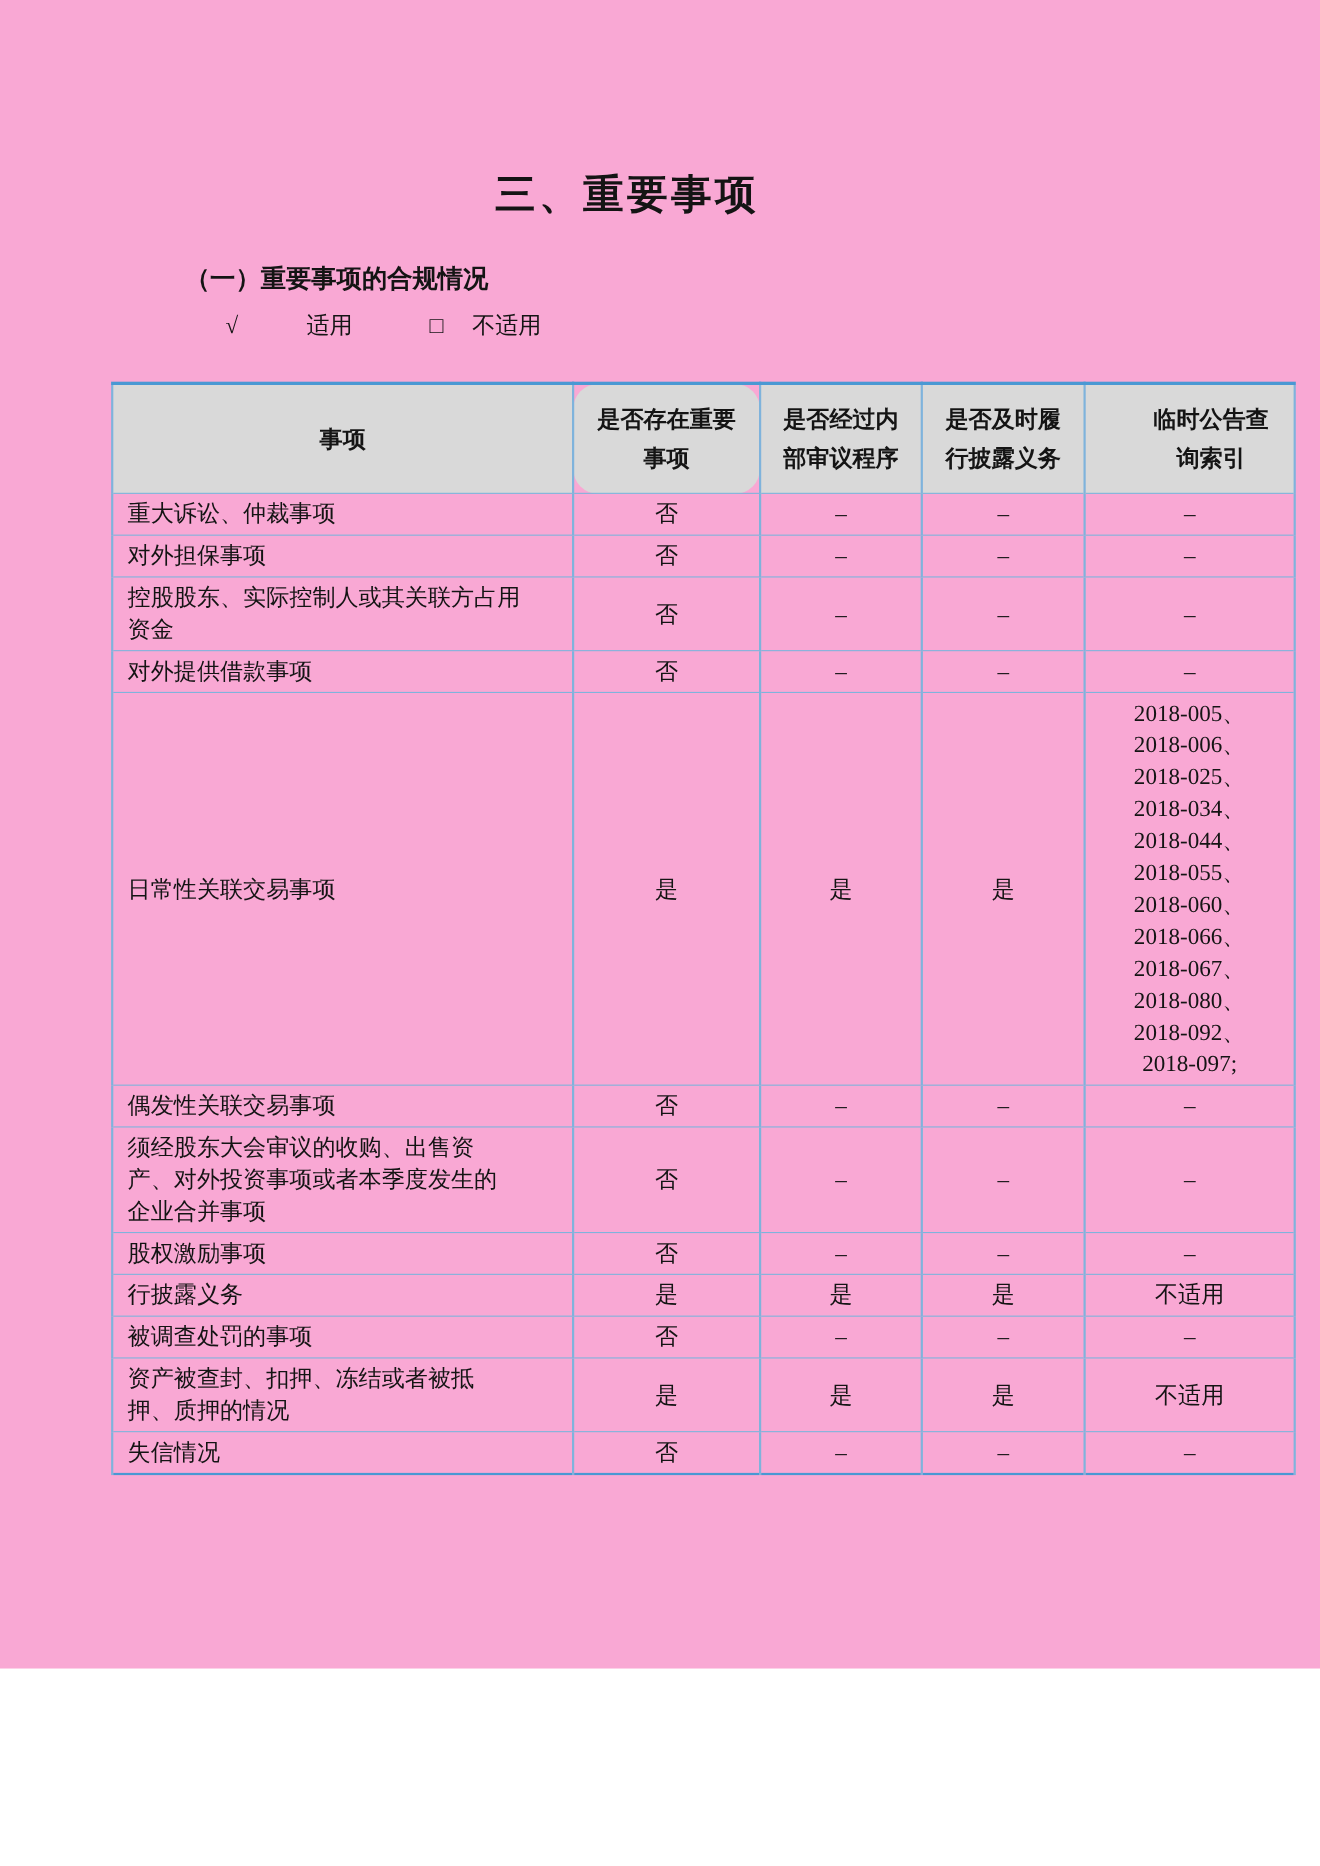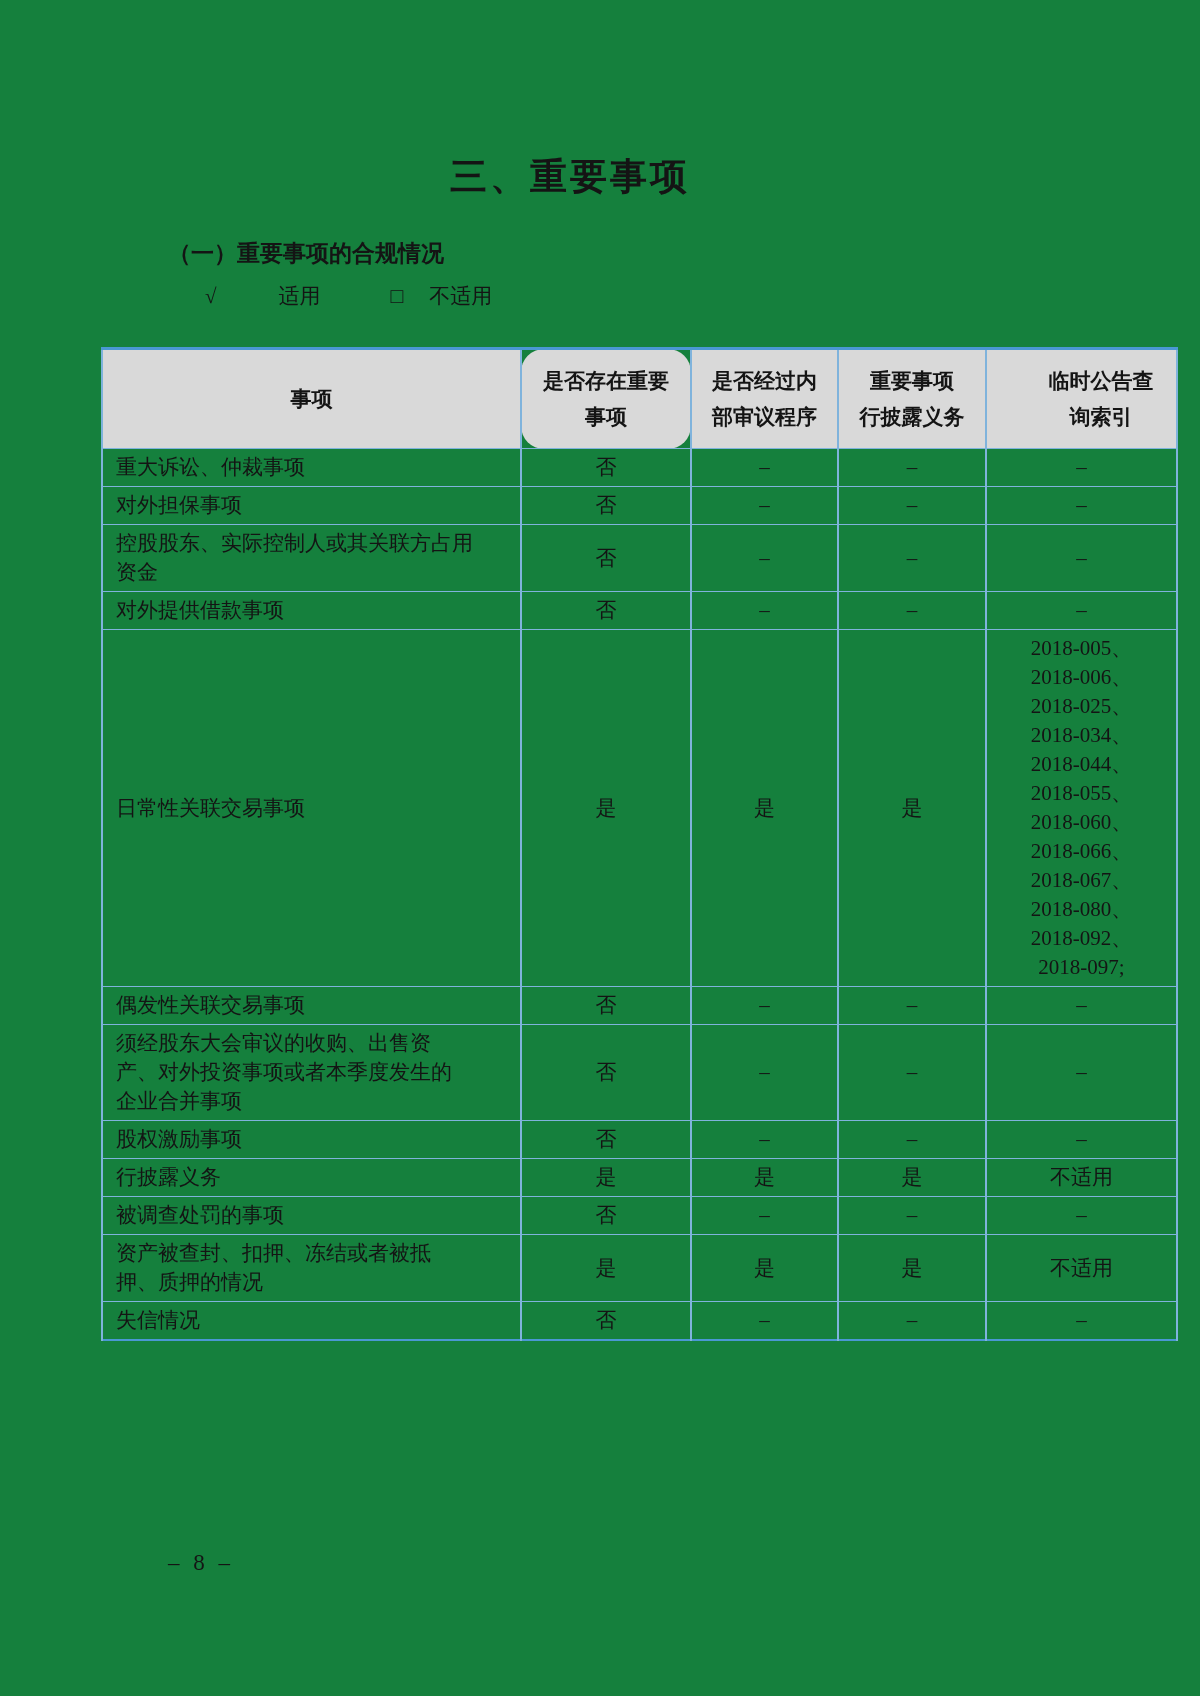--- a/index.html
+++ b/index.html
@@ -5,22 +5,22 @@
   :root{
     --outer:#4a98d3;
     --inner:#7fb3dc;
     --header-bg:#d9d9d9;
     --ink:#141414;
   }
   html,body{margin:0;padding:0;background:#ffffff;}
   .page{
     position:relative;
     width:1200px;
-    height:1696px;
-    background:#15803d;
+    height:1517px;
+    background:#f9a8d4;
     overflow:hidden;
     color:var(--ink);
     font-family:"Liberation Serif","DejaVu Serif",serif;
   }
   .doc-title{
     position:absolute;
     top:152px;left:0;right:60px;
     margin:0;
     text-align:center;
     font-size:37px;
@@ -105,21 +105,21 @@
   </div>
 
   <table class="matters-table">
     <thead>
       <tr id="header-row">
           <th class="col0">事项</th>
           <th class="col1">是否存在重要
 事项</th>
           <th class="col2">是否经过内
 部审议程序</th>
-          <th class="col3">重要事项
+          <th class="col3">是否及时履
 行披露义务</th>
           <th class="col4">临时公告查
 询索引</th>
         </tr>
     </thead>
     <tbody id="table-body">
         <tr>
           <td class="col0">重大诉讼、仲裁事项</td>
           <td class="col1">否</td>
           <td class="col2">–</td>

